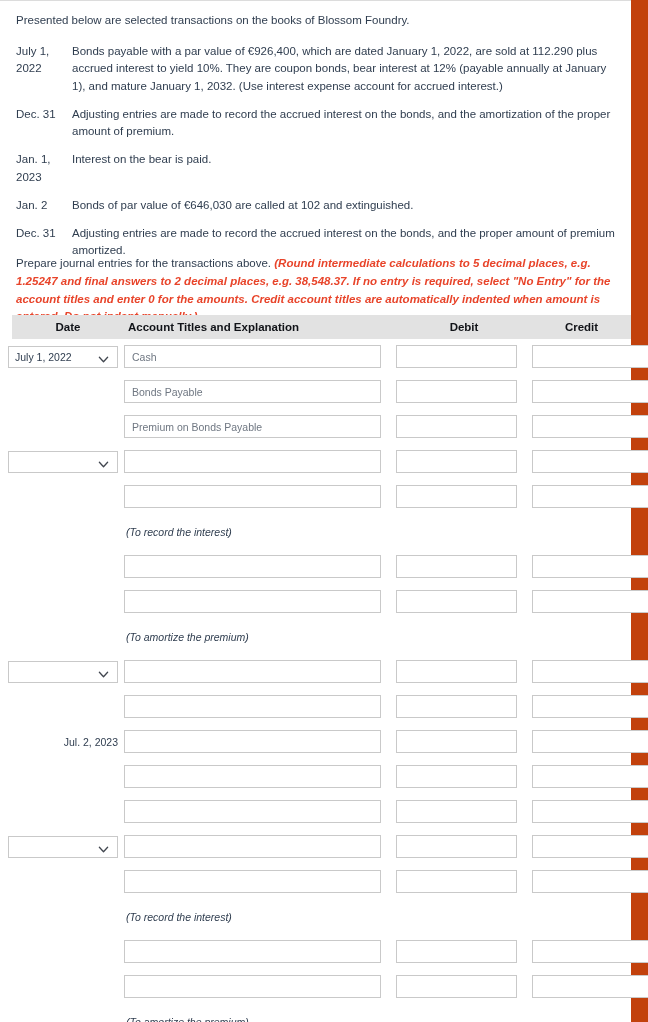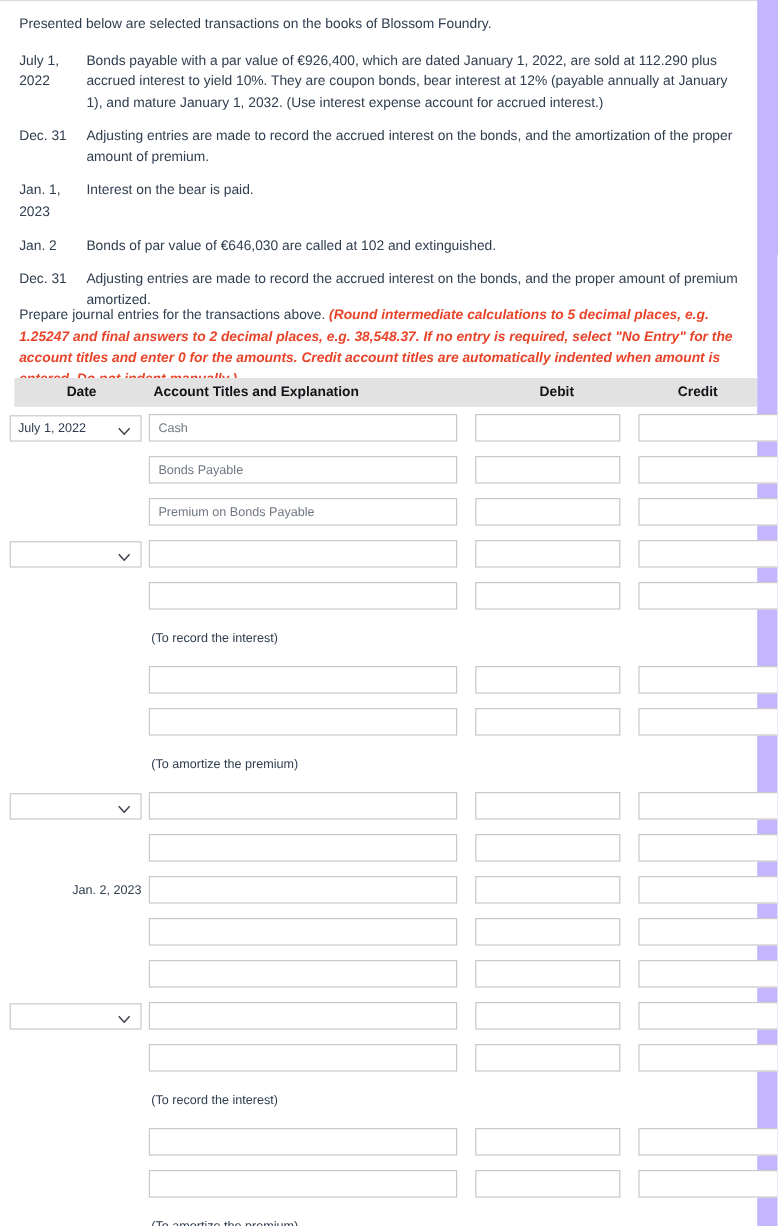--- a/index.html
+++ b/index.html
@@ -5,21 +5,21 @@
   * { box-sizing: border-box; }
   html, body {
     margin: 0; padding: 0;
     background: #f7f7f8;
     font-family: "Liberation Sans", sans-serif;
   }
   #page {
     position: relative;
     width: 648px;
     height: 1022px;
-    background: #c4b5fd;
+    background: #c2410c;
     overflow: hidden;
   }
   #sheet {
     position: absolute;
     top: 0; left: 0;
     width: 631px;
     height: 1022px;
     background: #ffffff;
     border-top: 1px solid #dcdcdc;
   }
@@ -166,20 +166,21 @@
     display: flex;
     align-items: center;
     height: 35px;
     margin-left: 12px;
   }
   .memo-spacer { flex: 0 0 112px; }
   .memo-text {
     font-size: 10.5px;
     color: #2f3d4f;
     padding-left: 2px;
+    font-style: italic;
   }
 </style>
 </head>
 <body>
 
 <div id="page">
   <div id="sheet">
 
     <div class="intro">Presented below are selected transactions on the books of Blossom Foundry.</div>
 
@@ -356,21 +357,21 @@
             </div>
             <div class="cell-debit">
               <div class="inp inp-num"></div>
             </div>
             <div class="cell-credit">
               <div class="inp inp-credit"></div>
             </div>
           </div>
           <div class="jrow">
             <div class="cell-date">
-              <span class="date-text">Jan. 2, 2023</span>
+              <span class="date-text">Jul. 2, 2023</span>
             </div>
             <div class="cell-acct">
               <div class="inp inp-acct"></div>
             </div>
             <div class="cell-debit">
               <div class="inp inp-num"></div>
             </div>
             <div class="cell-credit">
               <div class="inp inp-credit"></div>
             </div>

